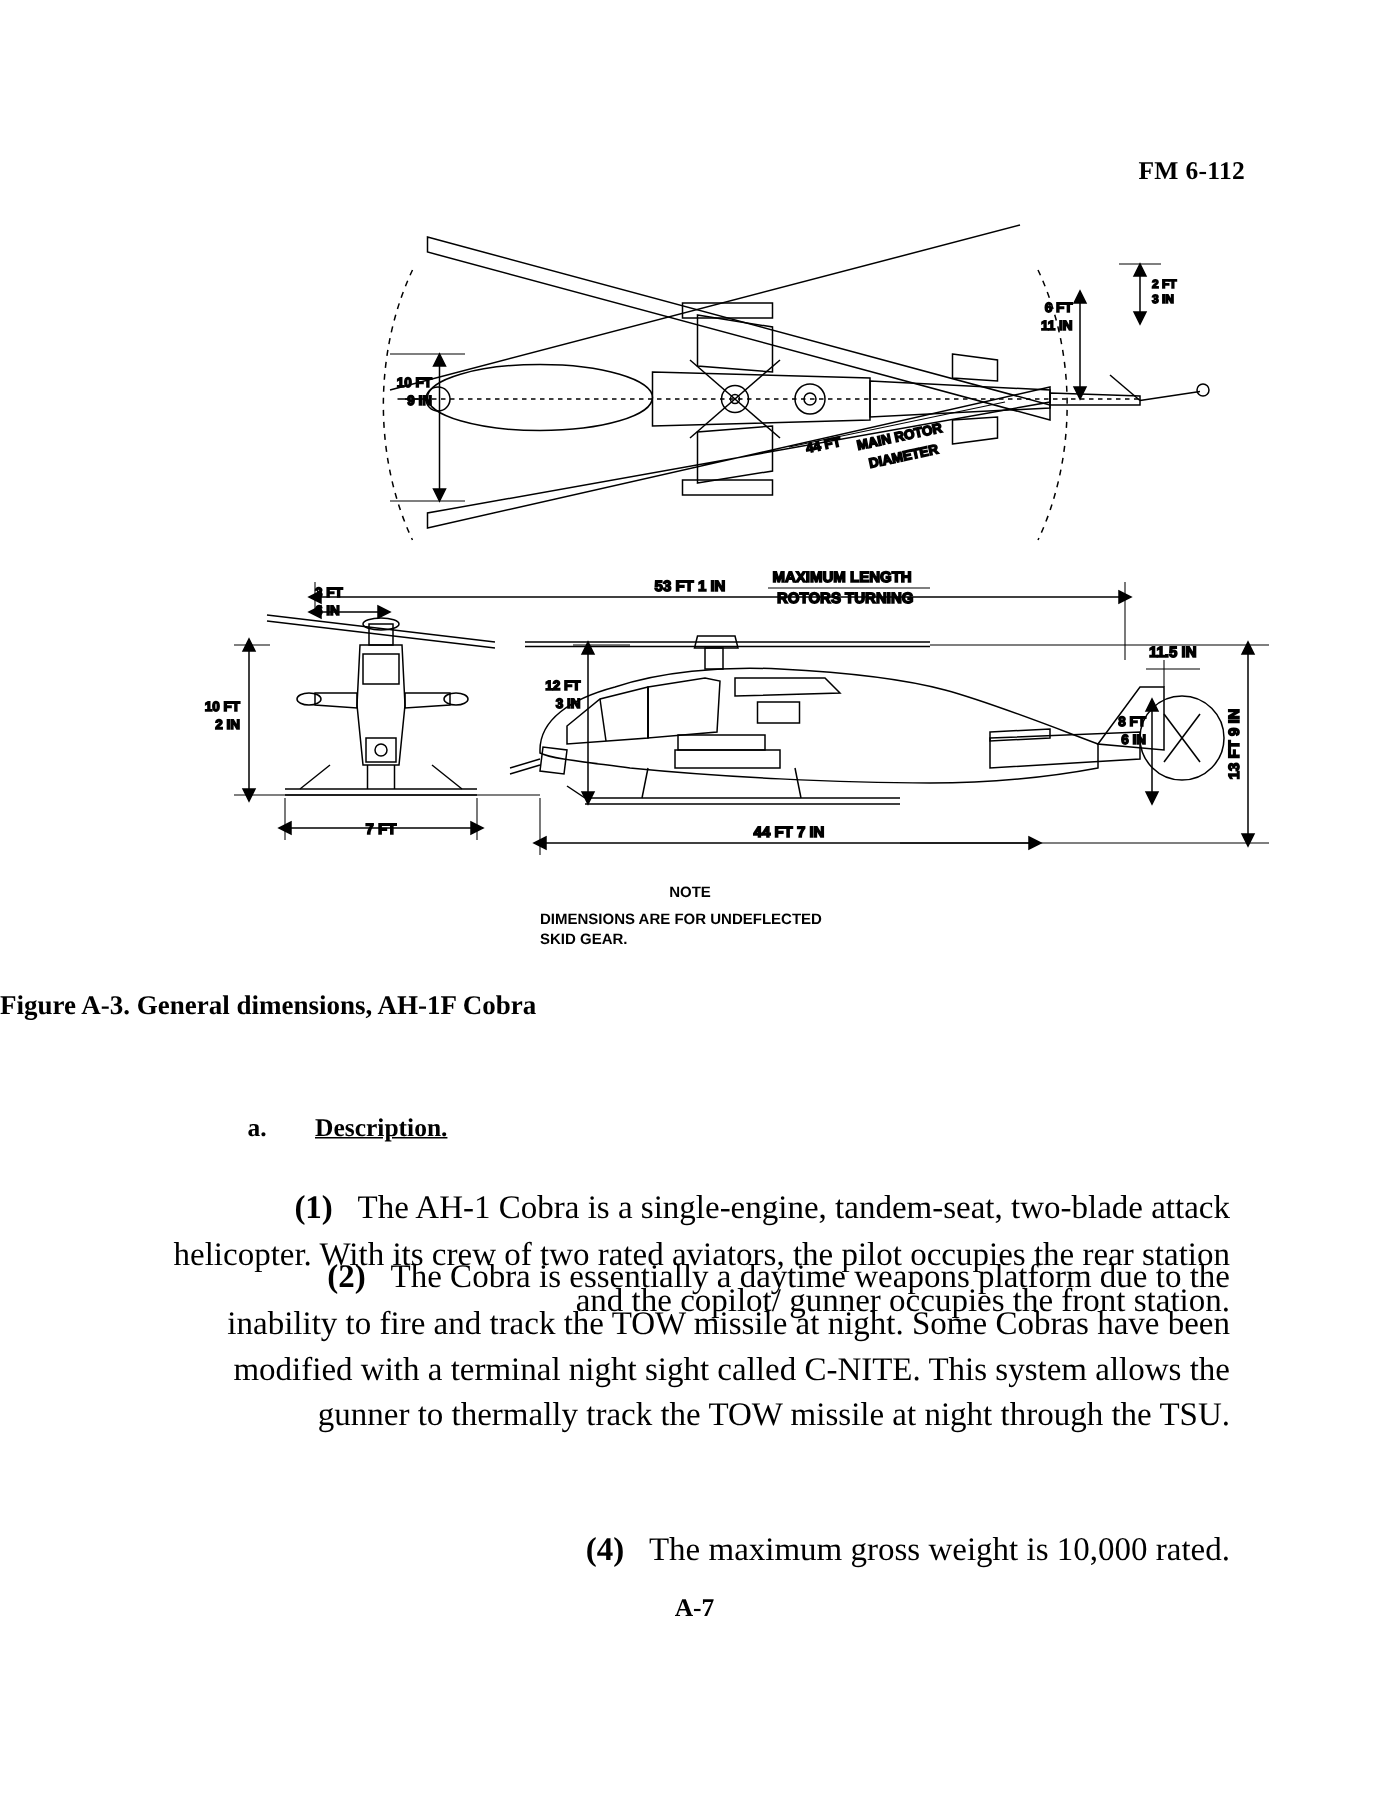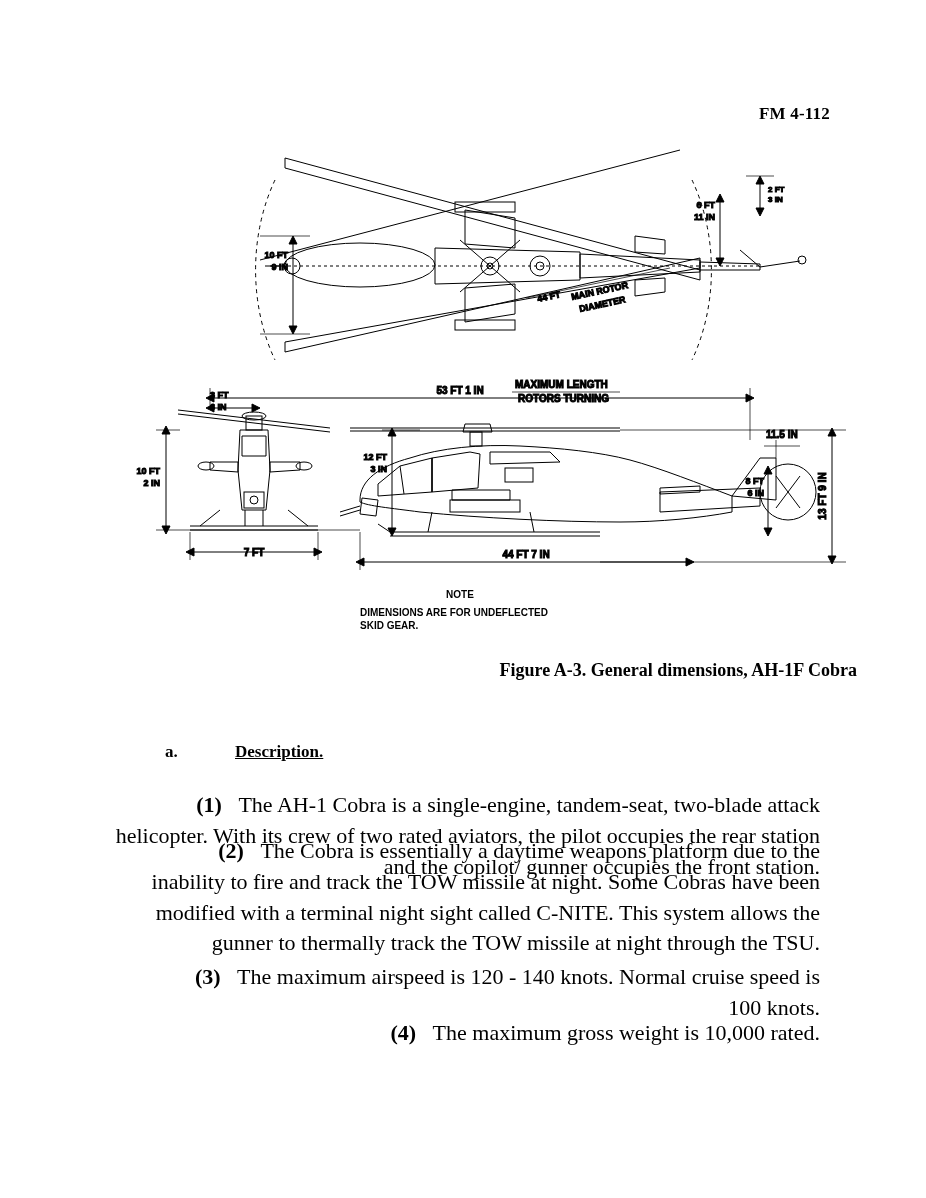--- a/index.html
+++ b/index.html
@@ -39,42 +39,41 @@
     width: 810px;
     height: 510px;
   }
   .figure svg { display: block; }
 
   .figcaption {
     position: absolute;
     left: 0;
     top: 660px;
     width: 857px;
-    text-align: right;
+    text-align: left;
     font-family: "Liberation Serif", serif;
     font-weight: bold;
     font-size: 18px;
   }
 
   
   .section-label {
     position: absolute;
     left: 165px;
     top: 742px;
     font-size: 17px;
     font-weight: bold;
   }
   .section-title {
     position: absolute;
     left: 210px;
     top: 742px;
     font-size: 17px;
     font-weight: bold;
     text-decoration: underline;
-    margin-left: 25px;
   }
   .para {
     position: absolute;
     left: 108px;
     width: 712px;
     font-size: 22px;
     line-height: 1.40;
     text-align: right;
   }
   .para .num {
@@ -104,21 +103,21 @@
     font-family: "Liberation Sans", sans-serif;
     font-weight: bold;
     fill: #000;
   }
 </style>
 </head>
 <body>
 
 <div class="page">
 
-  <div class="header-ref">FM 4-112</div>
+  <div class="header-ref">FM 6-112</div>
 
   <div class="figure">
     <svg width="810" height="510" viewBox="0 0 810 510">
       <g stroke="#000" fill="none" stroke-width="1">
 
         <path d="M 215 40 A 120 165 0 0 0 215 220" stroke-dasharray="4 4"></path>
         <path d="M 215 220 A 120 165 0 0 0 205 185" stroke-dasharray="4 4" opacity="0"></path>
         <path d="M 632 40 A 120 165 0 0 1 632 220" stroke-dasharray="4 4"></path>
 
         <path d="M 225 18 L 640 130 L 640 140 L 225 28 Z"></path>
@@ -327,22 +326,20 @@
   <div class="section-title">Description.</div>
 
   <div class="para" id="para1">
     <span class="indent"></span><span class="num">(1)</span>&nbsp;&nbsp;&nbsp;<span>The AH-1 Cobra is a single-engine, tandem-seat, two-blade attack helicopter.  With its crew of two rated aviators, the pilot occupies the rear station and the copilot/ gunner occupies the front station.</span>
   </div>
 
   <div class="para" id="para2">
     <span class="indent"></span><span class="num">(2)</span>&nbsp;&nbsp;&nbsp;<span>The Cobra is essentially a daytime weapons platform due to the inability to fire and track the TOW missile at night.  Some Cobras have been modified with a terminal night sight called C-NITE.  This system allows the gunner to thermally track the TOW missile at night through the TSU.</span>
   </div>
 
-  <div class="para" id="para3">
-    <span class="indent"></span><span class="num">(3)</span>&nbsp;&nbsp;&nbsp;<span>The maximum airspeed is 120 - 140 knots.  Normal cruise speed is 100 knots.</span>
-  </div>
 
   <div class="para" id="para4">
     <span class="indent"></span><span class="num">(4)</span>&nbsp;&nbsp;&nbsp;<span>The maximum gross weight is 10,000 rated.</span>
   </div>
 
+  <div class="pagenum">A-7</div>
 
 </div>
 
 </body></html>

